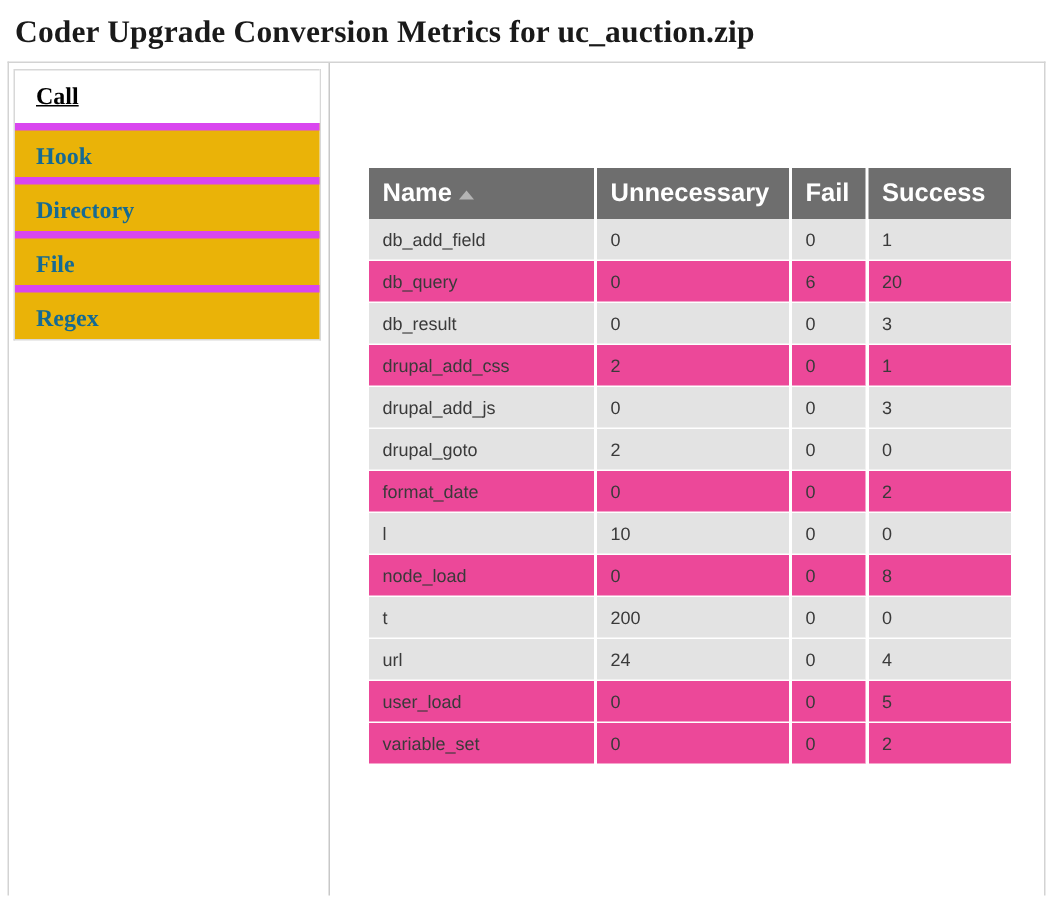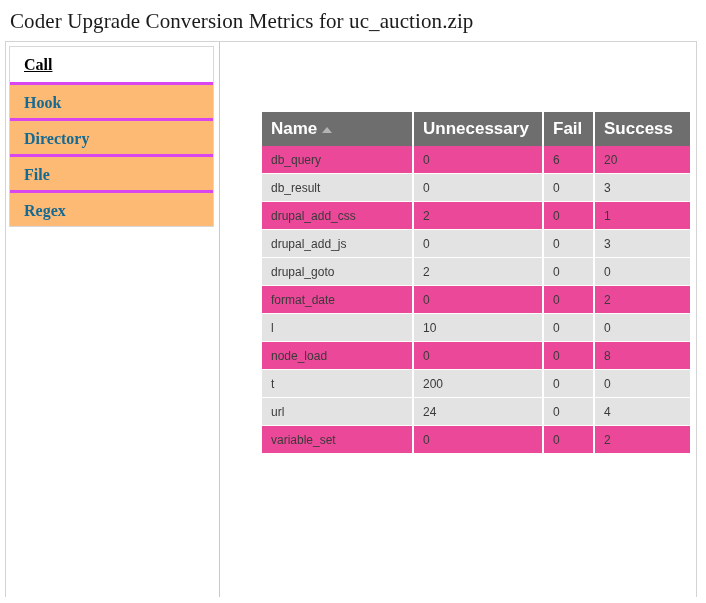--- a/index.html
+++ b/index.html
@@ -11,21 +11,21 @@
     height: 603px;
     background: #ffffff;
     font-family: "Liberation Sans", sans-serif;
     overflow: hidden;
   }
 
   #page-title {
     font-family: "Liberation Serif", serif;
     font-size: 21px;
     color: #1a1a1a;
-    font-weight: normal;
+    font-weight: bold;
     margin: 0;
     padding: 9px 0 0 10px;
     letter-spacing: 0.1px;
     white-space: nowrap;
   }
 
   #panel {
     position: absolute;
     left: 5px;
     top: 41px;
@@ -38,21 +38,20 @@
   }
 
   #layout {
     position: absolute;
     left: 0;
     top: 0;
     right: 0;
     bottom: 0;
     display: flex;
     align-items: stretch;
-    gap: 16px;
   }
 
   
   #sidebar {
     width: 214px;
     flex: 0 0 214px;
     box-sizing: border-box;
     border-right: 1px solid #c8c8c8;
     padding: 4px 0 0 0;
   }
@@ -65,22 +64,22 @@
     border: 1px solid #d8d8d8;
     border-top: none;
     box-sizing: border-box;
     margin-left: 3px;
   }
 
   .tab-item {
     height: 36px;
     line-height: 36px;
     box-sizing: border-box;
-    background: #fdba74;
-    border-top: 3px solid #d946ef;
+    background: #eab308;
+    border-top: 5px solid #d946ef;
     padding-left: 14px;
     font-family: "Liberation Serif", serif;
     font-size: 16px;
   }
   .tab-item:first-child {
     border-top: 1px solid #d8d8d8;
   }
   .tab-item.active {
     background: #ffffff;
   }
@@ -183,20 +182,26 @@
         </colgroup>
         <thead>
           <tr>
               <th><span>Name</span><span class="sort-arrow"></span></th>
               <th><span>Unnecessary</span></th>
               <th><span>Fail</span></th>
               <th><span>Success</span></th>
             </tr>
         </thead>
         <tbody id="metrics-body">
+            <tr class="odd">
+              <td>db_add_field</td>
+              <td>0</td>
+              <td>0</td>
+              <td>1</td>
+            </tr>
             <tr class="even">
               <td>db_query</td>
               <td>0</td>
               <td>6</td>
               <td>20</td>
             </tr>
             <tr class="odd">
               <td>db_result</td>
               <td>0</td>
               <td>0</td>
@@ -242,20 +247,26 @@
               <td>t</td>
               <td>200</td>
               <td>0</td>
               <td>0</td>
             </tr>
             <tr class="odd">
               <td>url</td>
               <td>24</td>
               <td>0</td>
               <td>4</td>
+            </tr>
+            <tr class="even">
+              <td>user_load</td>
+              <td>0</td>
+              <td>0</td>
+              <td>5</td>
             </tr>
             <tr class="even">
               <td>variable_set</td>
               <td>0</td>
               <td>0</td>
               <td>2</td>
             </tr>
           </tbody>
       </table>
     </div>

